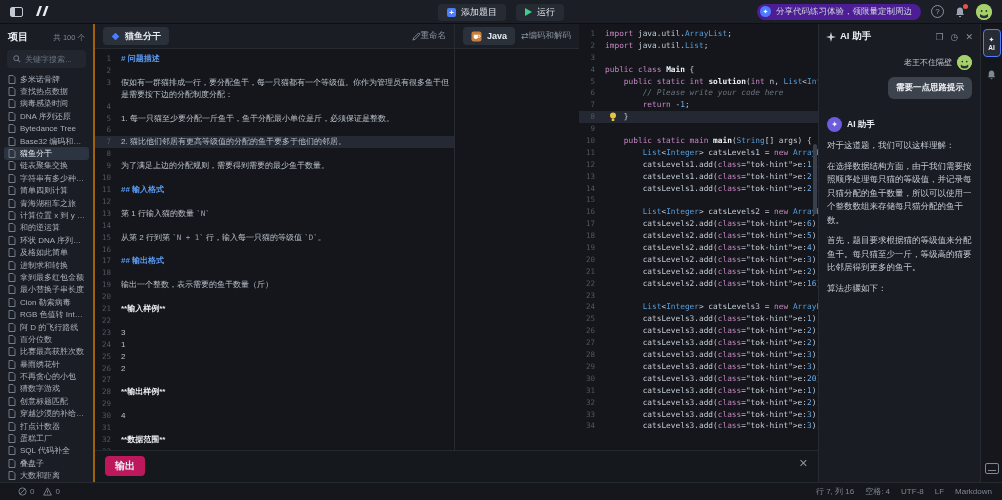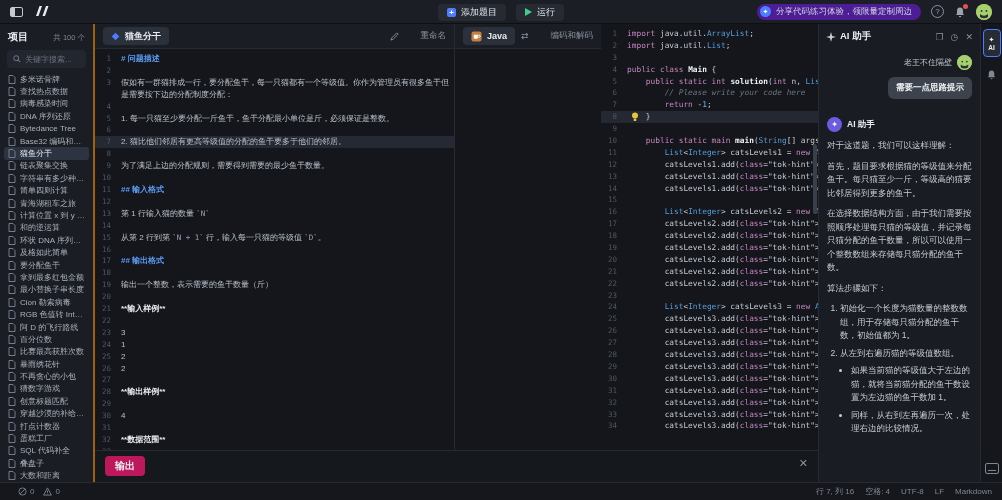--- a/index.html
+++ b/index.html
@@ -38,21 +38,21 @@
   .sb-list { flex:1; overflow:hidden; padding:0 4px; }
   .s-item { height:12.4px; display:flex; align-items:center; gap:4px; padding:0 4px; border-radius:3px; font-size:8px; color:#aab1bc; cursor:pointer; white-space:nowrap; }
   .s-item .s-label { overflow:hidden; text-overflow:ellipsis; }
   .s-item.sel { background:#2d3441; color:#e9edf2; }
 
   
   .center { flex:1; min-width:0; display:flex; flex-direction:column; }
   .center-row { flex:1; min-height:0; display:flex; }
   .panel-head { height:25px; flex:none; display:flex; align-items:center; padding:0 8px; gap:6px; background:#1a1d23; border-bottom:1px solid #262a31; }
   .tab-pill { background:#2b313b; border-radius:4px; height:18px; display:flex; align-items:center; gap:5px; padding:0 8px; font-size:9px; font-weight:bold; color:#e8ecf1; cursor:pointer; }
-  .head-action { margin-left:auto; display:flex; align-items:center; gap:22px; font-size:8.5px; color:#8a93a0; cursor:pointer; }
+  .head-action { margin-left:auto; display:flex; align-items:center; gap:0; font-size:8.5px; color:#8a93a0; cursor:pointer; }
 
   .desc-panel { width:360px; flex:none; display:flex; flex-direction:column; background:#14161b; border-right:1px solid #262a31; }
   .desc-body { flex:1; overflow:hidden; padding-top:4px; font-size:8px; line-height:11.9px; }
   .m-row { display:flex; min-height:11.9px; }
   .m-row.hl { background:#242933; }
   .ln { width:26px; flex:none; text-align:right; padding-right:10px; color:#4e5662; font-family:"DejaVu Sans Mono",monospace; font-size:7.5px; }
   .ltext { flex:1; padding-right:4px; color:#b9c0ca; word-break:break-all; }
   .ltext.h { color:#5b9cf5; font-weight:bold; }
   .ltext.b { color:#e9edf2; font-weight:bold; }
   .md-code { color:#98a2b3; font-family:"DejaVu Sans Mono",monospace; font-size:7.5px; }
@@ -265,21 +265,21 @@
           <div class="s-item">
             <svg width="8" height="9" viewBox="0 0 8 9" style="flex:none">
               <path d="M1 0.5 h4 l2 2 v6 h-6 Z" fill="none" stroke="#7e8794" stroke-width="0.9"></path>
             </svg>
             <span class="s-label">及格如此简单</span>
           </div>
           <div class="s-item">
             <svg width="8" height="9" viewBox="0 0 8 9" style="flex:none">
               <path d="M1 0.5 h4 l2 2 v6 h-6 Z" fill="none" stroke="#7e8794" stroke-width="0.9"></path>
             </svg>
-            <span class="s-label">要分配鱼干</span>
+            <span class="s-label">进制求和转换</span>
           </div>
           <div class="s-item">
             <svg width="8" height="9" viewBox="0 0 8 9" style="flex:none">
               <path d="M1 0.5 h4 l2 2 v6 h-6 Z" fill="none" stroke="#7e8794" stroke-width="0.9"></path>
             </svg>
             <span class="s-label">拿到最多红包金额</span>
           </div>
           <div class="s-item">
             <svg width="8" height="9" viewBox="0 0 8 9" style="flex:none">
               <path d="M1 0.5 h4 l2 2 v6 h-6 Z" fill="none" stroke="#7e8794" stroke-width="0.9"></path>
@@ -725,30 +725,23 @@
               </svg>
           </span>
         </div>
         <div class="user-bubble">需要一点思路提示</div>
         <div class="ai-row">
           <span class="ai-avatar">✦</span>
           <span class="ai-name">AI 助手</span>
         </div>
         <div class="ai-text">
             <p>对于这道题，我们可以这样理解：</p>
+            <p>在选择数据结构方面，由于我们需要按照顺序处理每只猫的等级值，并记录每只猫分配的鱼干数量，所以可以使用一个整数数组来存储每只猫分配的鱼干数。</p>
             <p>首先，题目要求根据猫的等级值来分配鱼干。每只猫至少一斤，等级高的猫要比邻居得到更多的鱼干。</p>
-            <p>在选择数据结构方面，由于我们需要按照顺序处理每只猫的等级值，并记录每只猫分配的鱼干数量，所以可以使用一个整数数组来存储每只猫分配的鱼干数。</p>
             <p>算法步骤如下：</p>
-            <ol>
-              <li>初始化一个长度为猫数量的整数数组，用于存储每只猫分配的鱼干数，初始值都为 1。</li>
-              <li>从左到右遍历猫的等级值数组。<ul>
-                  <li>如果当前猫的等级值大于左边的猫，就将当前猫分配的鱼干数设置为左边猫的鱼干数加 1。</li>
-                  <li>同样，从右到左再遍历一次，处理右边的比较情况。</li>
-                </ul></li>
-            </ol>
           </div>
       </div>
     </div>
 
     <div class="strip">
       <div class="ai-btn">
         <span class="spark">✦</span>
         <span class="ai-lbl">AI</span>
       </div>
       <span class="strip-bell">

